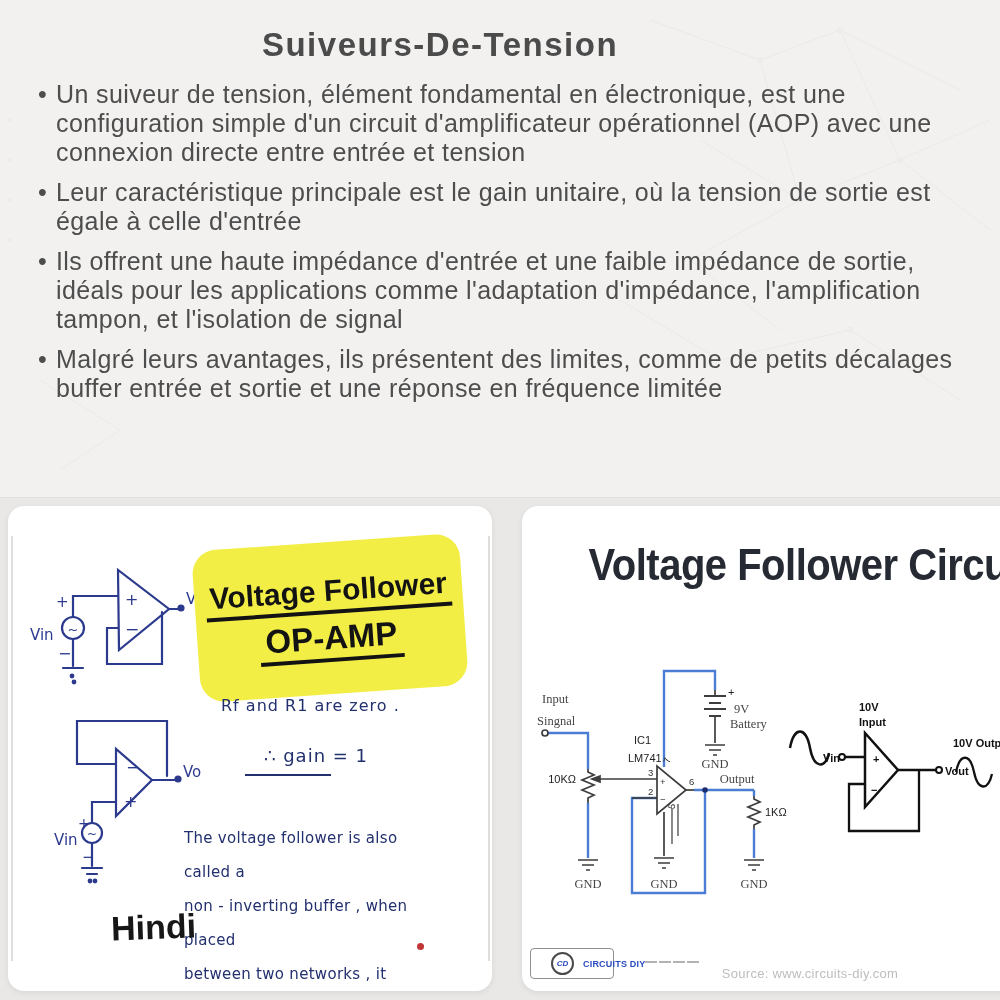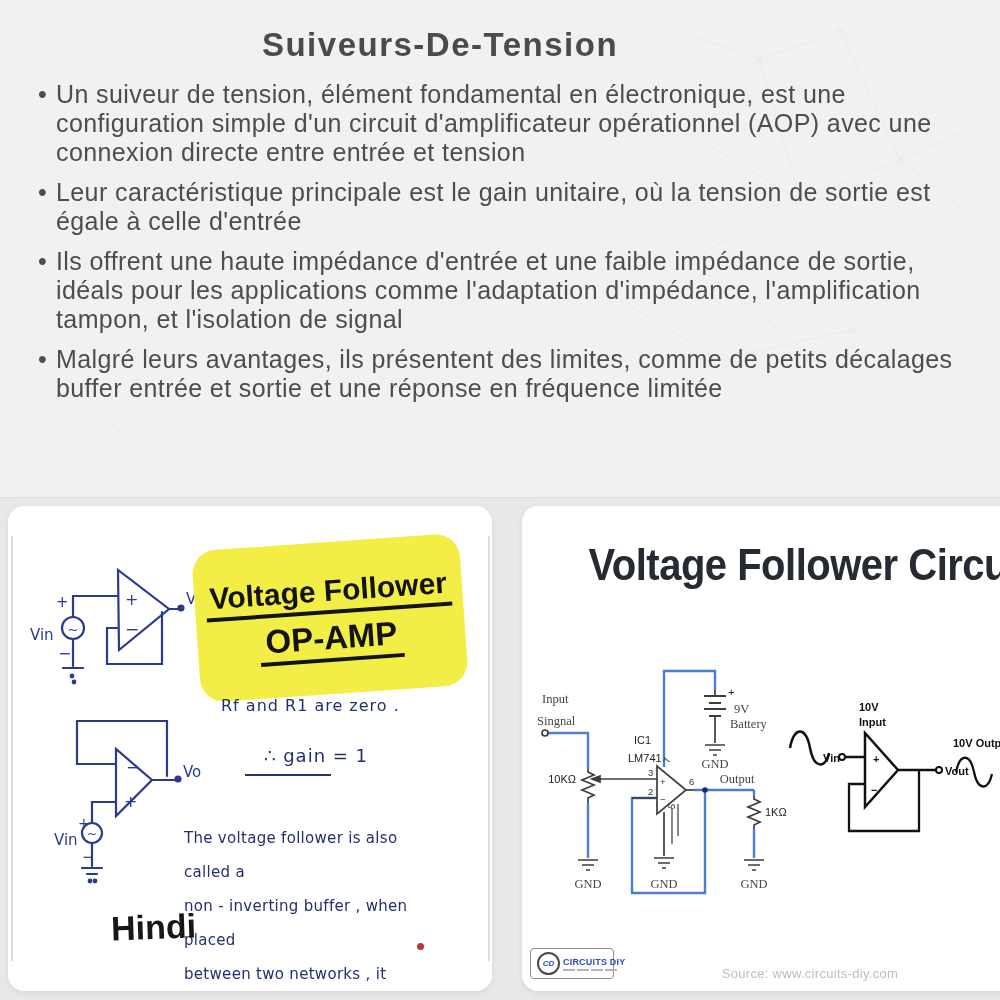--- a/index.html
+++ b/index.html
@@ -51,25 +51,25 @@
     color:#171717;transform:rotate(-2deg);}
   .red-dot{position:absolute;left:409px;top:437px;width:7px;height:7px;border-radius:50%;
     background:#c03535;}
   .source-line{position:absolute;bottom:10px;left:0;width:100%;text-align:center;
     font-size:13px;color:#bdbdbd;letter-spacing:0.3px;}
   
   .rc-title{position:absolute;top:34px;left:0;width:100%;text-align:center;
     font-size:40px;font-weight:800;color:#262b33;letter-spacing:-0.5px;
     transform:scaleY(1.12);transform-origin:top center;}
   .logo-box{position:absolute;left:8px;bottom:12px;width:84px;height:31px;background:#fff;
-    border:1.5px solid #8f8f8f;border-radius:4px;display:flex;align-items:center;padding:1px 6px;box-sizing:border-box;}
+    border:1.5px solid #8f8f8f;border-radius:4px;display:flex;align-items:center;padding:1px 20px;box-sizing:border-box;}
   .logo-mark{width:19px;height:19px;border:2px solid #4a4a4a;border-radius:50%;
     display:flex;align-items:center;justify-content:center;
     font-size:8px;font-weight:800;font-style:italic;color:#2b4bbf;flex:0 0 19px;}
-  .logo-text-wrap{margin-left:3px;display:flex;flex-direction:column;}
+  .logo-text-wrap{margin-left:9px;display:flex;flex-direction:row;}
   .logo-name{font-size:9px;font-weight:800;color:#2b4bbf;letter-spacing:0.2px;white-space:nowrap;}
   .logo-tagline{margin-top:2px;display:flex;gap:2px;}
   .logo-tagline i{display:block;width:12px;height:2px;background:#b3b3b3;}
   
   .slabel{font-family:"Liberation Serif",serif;font-size:12.5px;fill:#454545;}
   .spin{font-family:"Liberation Sans",sans-serif;font-size:9.5px;fill:#333;}
   .scomp{font-family:"Liberation Sans",sans-serif;font-size:11px;fill:#222;}
   .sbold{font-family:"Liberation Sans",sans-serif;font-weight:bold;font-size:11px;fill:#111;}
   .hand-svg{font-family:"DejaVu Sans",sans-serif;fill:#2c3a8e;}
 </style>

